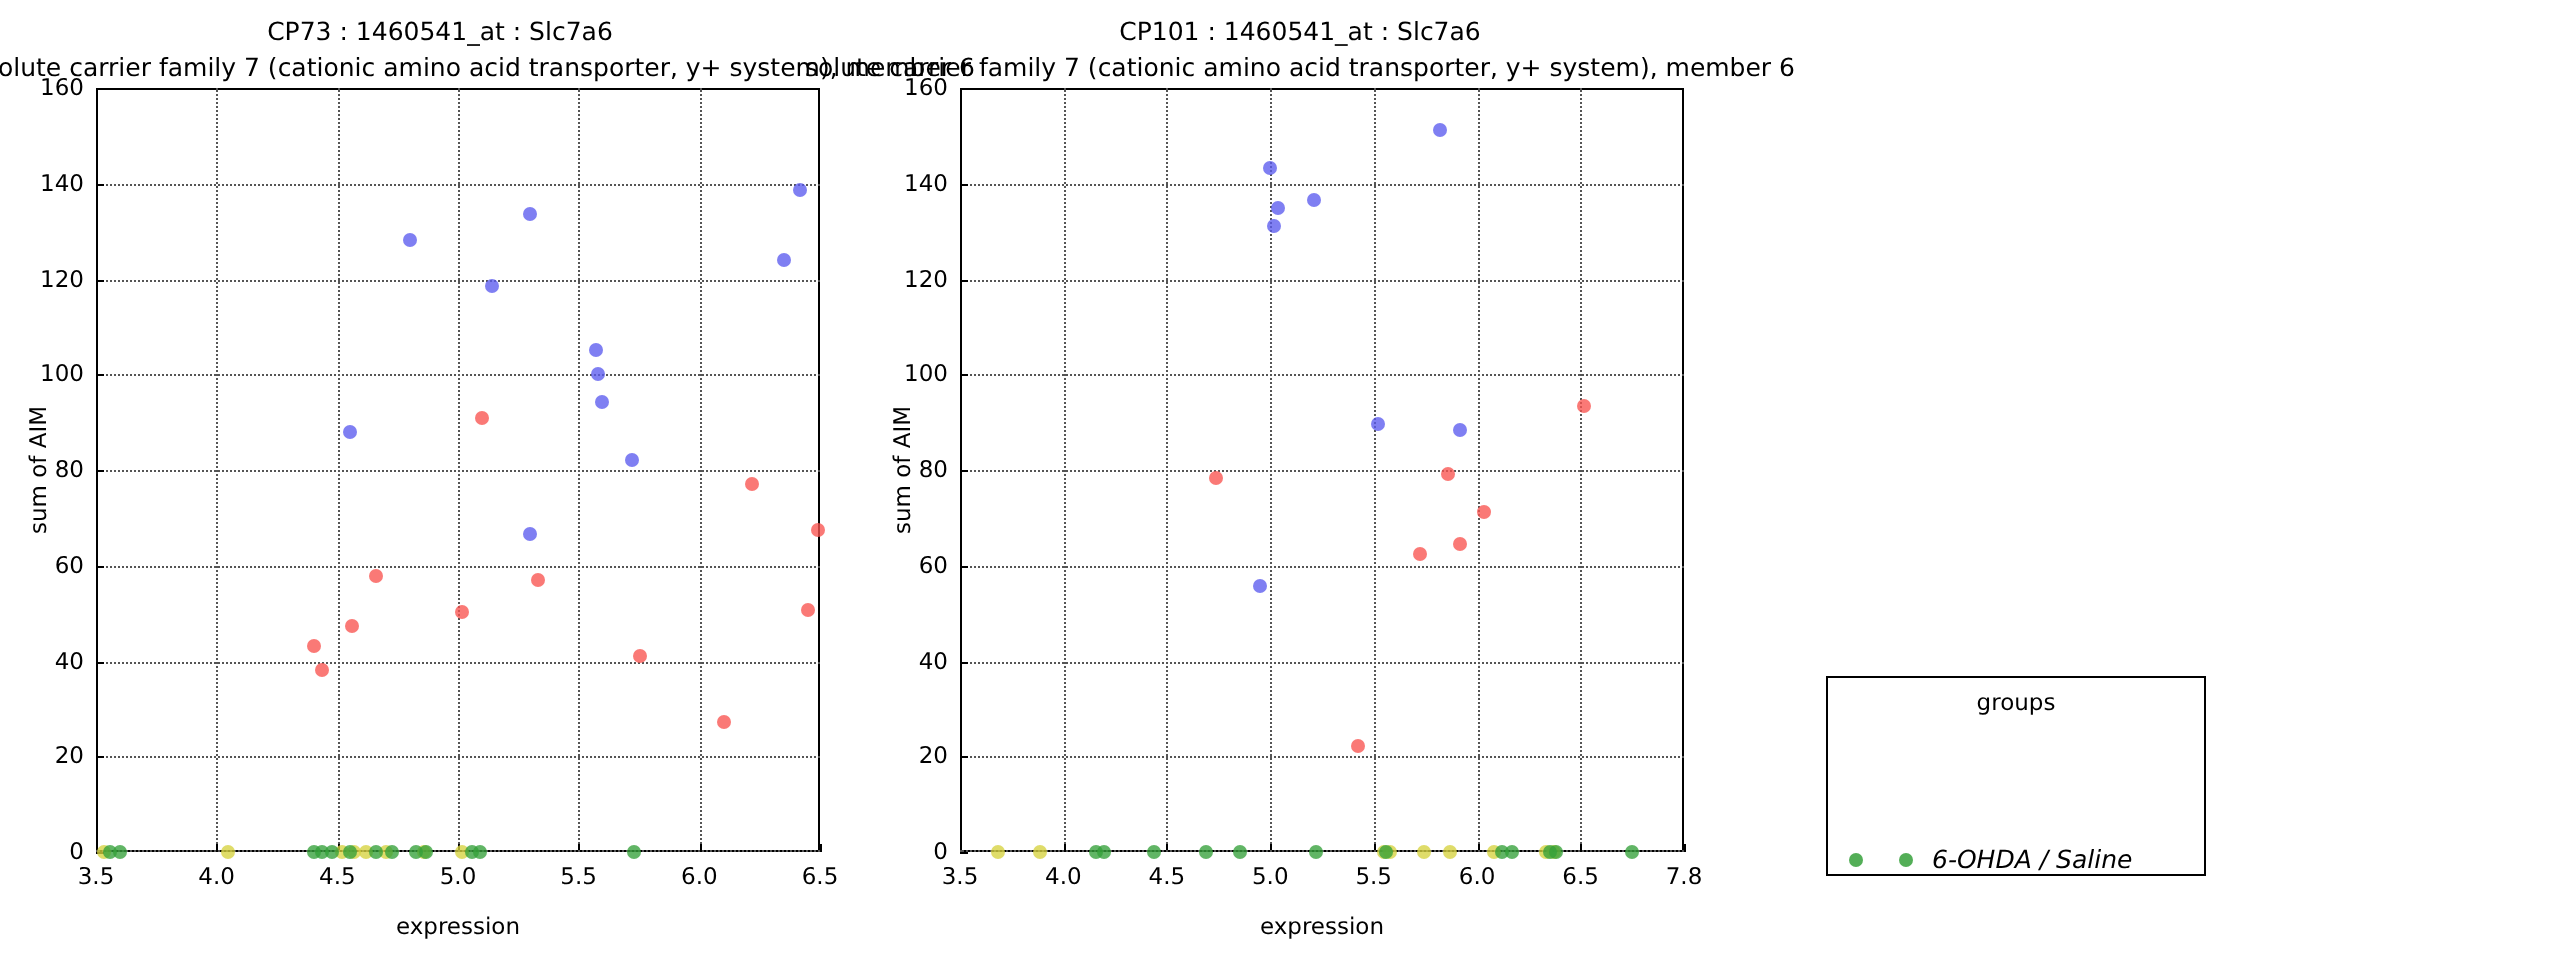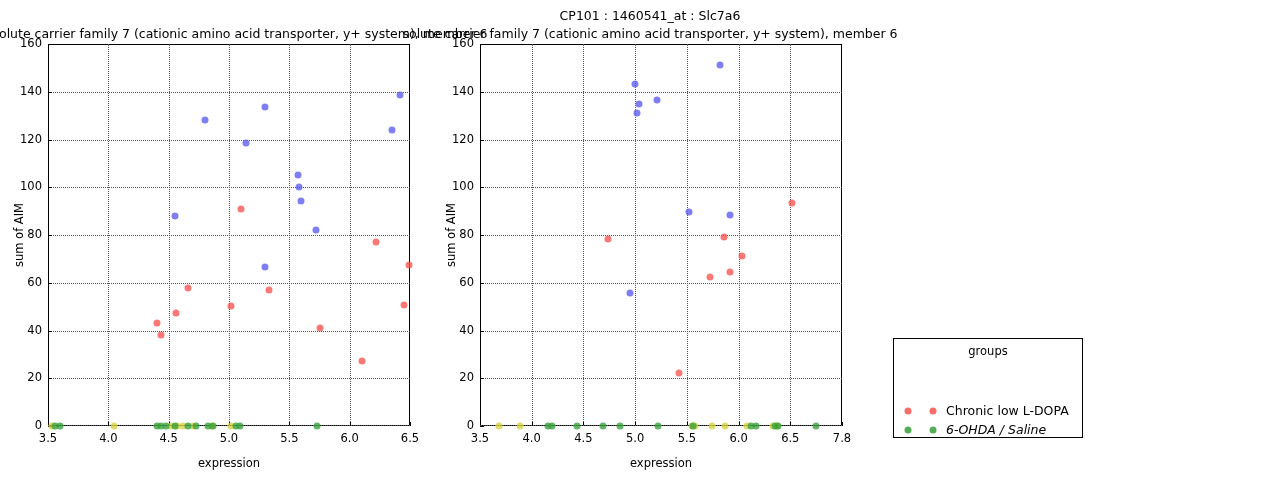--- a/index.html
+++ b/index.html
@@ -78,20 +78,21 @@
   .legend-label{
     position:absolute;top:50%;transform:translateY(-50%);
     font-size:12.5px;color:#000;white-space:nowrap;line-height:1;
   }
 </style>
 </head>
 <body>
 
 <div class="stage">
 
+  <div class="title" style="left:0px;top:10px;width:440px;">CP73 : 1460541_at : Slc7a6</div>
   <div class="subtitle" style="left:-160px;top:28px;width:800px;">solute carrier family 7 (cationic amino acid transporter, y+ system), member 6</div>
 
   <div class="panel" id="panel-cp73" style="left:48px;top:44px;width:362px;height:382px;">
     <div class="frame"></div>
   <div class="tick tick-x" style="left: 0px; top: 378px;"></div>
       <div class="grid-line grid-v" style="left: 60.3333px; top: 0px; height: 382px;"></div>
       <div class="tick tick-x" style="left: 60.3333px; top: 378px;"></div>
       <div class="grid-line grid-v" style="left: 120.667px; top: 0px; height: 382px;"></div>
       <div class="tick tick-x" style="left: 120.667px; top: 378px;"></div>
       <div class="grid-line grid-v" style="left: 181px; top: 0px; height: 382px;"></div>
@@ -237,27 +238,22 @@
       <div class="pt" style="background: rgb(53, 160, 58); left: 270.983px; top: 382px;"></div>
       <div class="pt" style="background: rgb(53, 160, 58); left: 276.154px; top: 382px;"></div>
       <div class="pt" style="background: rgb(53, 160, 58); left: 294.771px; top: 382px;"></div>
       <div class="pt" style="background: rgb(53, 160, 58); left: 297.874px; top: 382px;"></div>
       <div class="pt" style="background: rgb(53, 160, 58); left: 336.143px; top: 382px;"></div>
     </div>
 
   <div class="axlabel axlabel-y" style="left:446px;top:235px;">sum of AIM</div>
   <div class="axlabel" style="left:661px;top:458px;transform:translateX(-50%);">expression</div>
 
-  <div class="legend" id="legend-box" style="left:893px;top:338px;width:190px;height:100px;">
+  <div class="legend" id="legend-box" style="left:913px;top:338px;width:190px;height:100px;">
     <div class="legend-title" style="top:7px;">groups</div>
-      <div class="legend-row" style="top: 62px;">
-        <span class="legend-dot" style="background: rgb(248, 83, 79); left: 14px;"></span>
-        <span class="legend-dot" style="background: rgb(248, 83, 79); left: 39px;"></span>
-        <span class="legend-label" style="left: 52px;">Chronic low L-DOPA</span>
-      </div>
       <div class="legend-row" style="top: 81px;">
         <span class="legend-dot" style="background: rgb(53, 160, 58); left: 14px;"></span>
         <span class="legend-dot" style="background: rgb(53, 160, 58); left: 39px;"></span>
         <span class="legend-label" style="left: 52px; font-style: italic;">6-OHDA / Saline</span>
       </div>
     </div>
 
 <div class="ticklabel ticklabel-x" style="left: 48px; top: 433px;">3.5</div>
     <div class="ticklabel ticklabel-x" style="left: 108.333px; top: 433px;">4.0</div>
     <div class="ticklabel ticklabel-x" style="left: 168.667px; top: 433px;">4.5</div>

